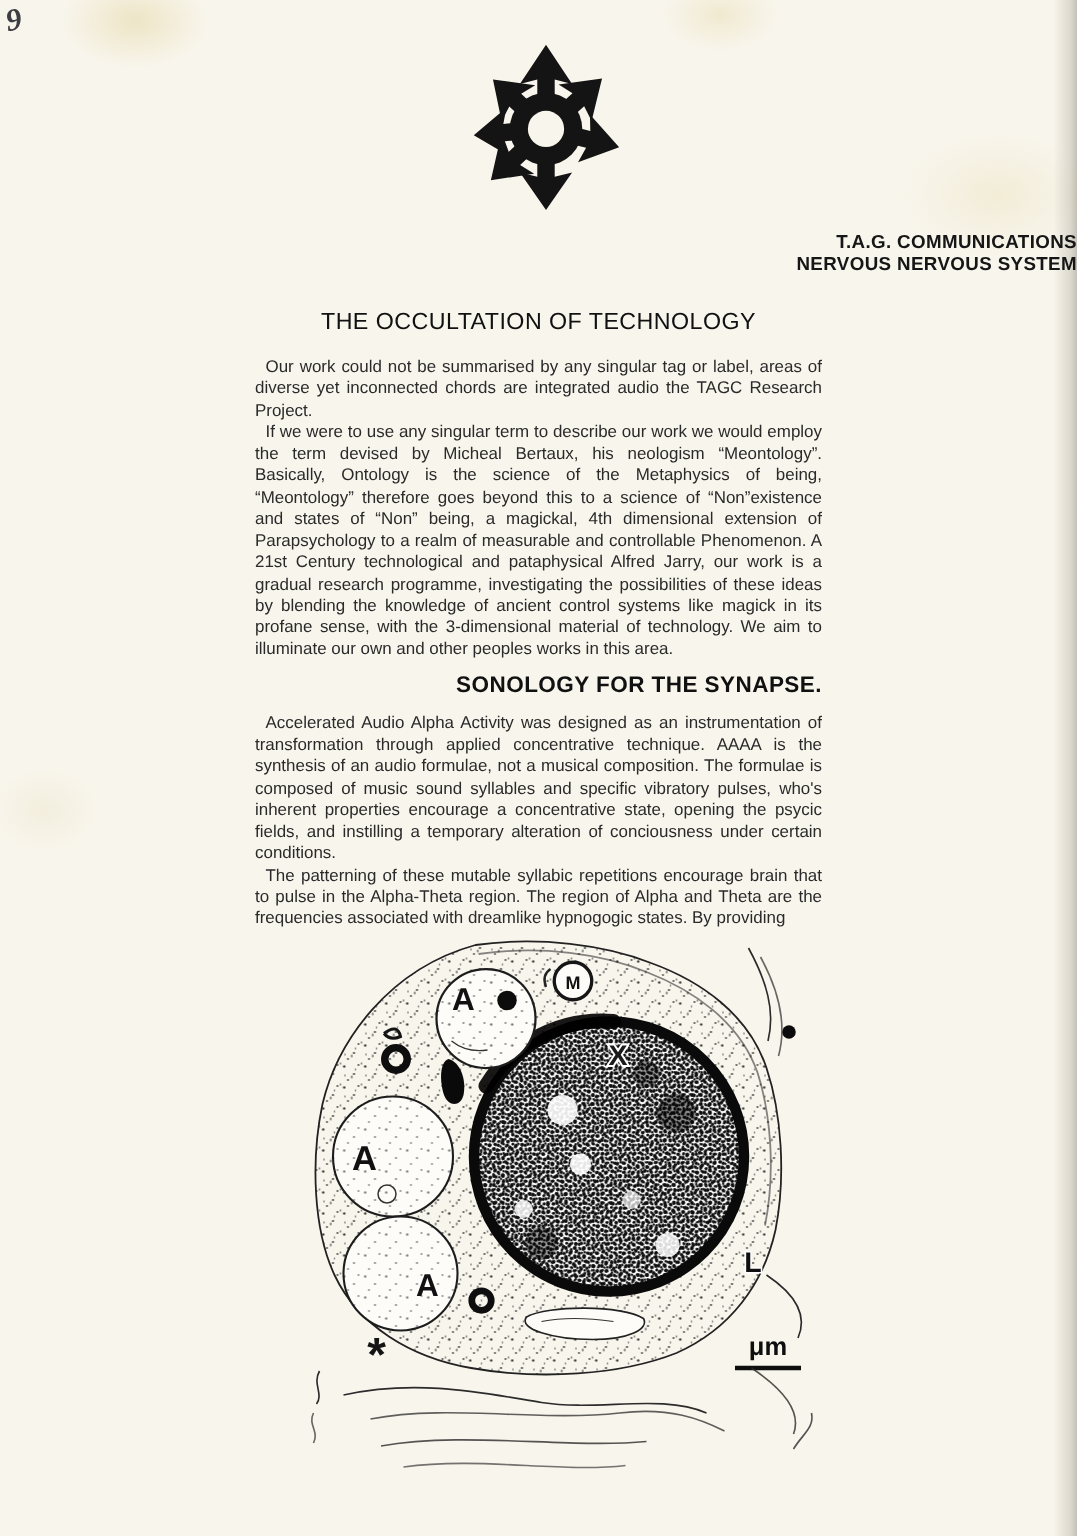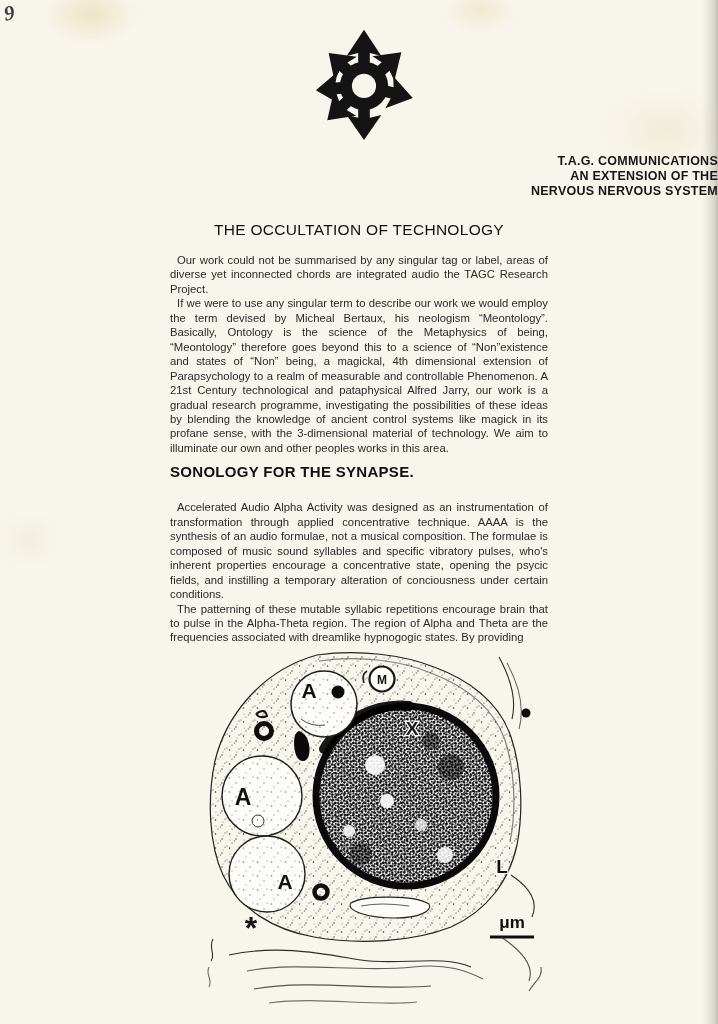--- a/index.html
+++ b/index.html
@@ -28,21 +28,21 @@
     margin-top:12px;text-align:right;
     font-size:12.5px;font-weight:bold;line-height:15px;
     letter-spacing:.25px;color:#161616;
   }
   .content{width:378px;margin:0 auto;}
   h1.sec{
     margin:22px 0 0;text-align:center;
     font-size:15.5px;font-weight:normal;letter-spacing:.3px;color:#111;
   }
   h2.sec{
-    margin:8px 0 10px;text-align:left;
+    margin:8px 0 10px;text-align:right;
     font-size:15px;font-weight:bold;letter-spacing:.3px;color:#111;
   }
   .paras{margin-top:14px;font-size:11.3px;line-height:14.45px;text-align:justify;color:#2a2a2a;}
   .paras p{margin:0;text-indent:7px;}
   .micrograph{display:block;margin:4px 0 0 199px;}
 </style>
 </head>
 <body>
 
 <div class="page">
@@ -74,33 +74,32 @@
           <path d="M60 12 L77 36 L66 33 L66 56 L54 56 L54 33 L43 36 Z"></path>
         </g>
       </g>
       <circle cx="60" cy="62" r="25"></circle>
       <circle cx="60" cy="62" r="12.5" fill="#f8f5ec"></circle>
     </g>
   </svg>
 
   <div class="org">
     <div>T.A.G. COMMUNICATIONS</div>
-    <div>AN EXTENSION OF THE</div>
     <div>NERVOUS NERVOUS SYSTEM</div>
   </div>
 
   <div class="content">
     <h1 class="sec">THE OCCULTATION OF TECHNOLOGY</h1>
     <div class="paras">
       <p>Our work could not be summarised by any singular tag or label, areas of diverse yet inconnected chords are integrated audio the TAGC Research Project.</p>
       <p>If we were to use any singular term to describe our work we would employ the term devised by Micheal Bertaux, his neologism “Meontology”. Basically, Ontology is the science of the Metaphysics of being, “Meontology” therefore goes beyond this to a science of “Non”existence and states of “Non” being, a magickal, 4th dimensional extension of Parapsychology to a realm of measurable and controllable Phenomenon. A 21st Century technological and pataphysical Alfred Jarry, our work is a gradual research programme, investigating the possibilities of these ideas by blending the knowledge of ancient control systems like magick in its profane sense, with the 3-dimensional material of technology. We aim to illuminate our own and other peoples works in this area.</p>
     </div>
 
     <h2 class="sec">SONOLOGY FOR THE SYNAPSE.</h2>
-    <div class="paras" style="margin-top:20px">
+    <div class="paras" style="margin-top:10px">
       <p>Accelerated Audio Alpha Activity was designed as an instrumentation of transformation through applied concentrative technique. AAAA is the synthesis of an audio formulae, not a musical composition. The formulae is composed of music sound syllables and specific vibratory pulses, who's inherent properties encourage a concentrative state, opening the psycic fields, and instilling a temporary alteration of conciousness under certain conditions.</p>
       <p>The patterning of these mutable syllabic repetitions encourage brain that to pulse in the Alpha-Theta region. The region of Alpha and Theta are the frequencies associated with dreamlike hypnogogic states. By providing</p>
     </div>
   </div>
 
   <svg class="micrograph" width="350" height="368" viewBox="0 0 350 368" aria-hidden="true">
     <defs>
       <pattern id="pDense" width="6" height="6" patternUnits="userSpaceOnUse">
         <circle cx="1.2" cy="1.5" r="1.15" fill="#101010"></circle>
         <circle cx="4.3" cy="4.0" r="1.3" fill="#101010"></circle>

